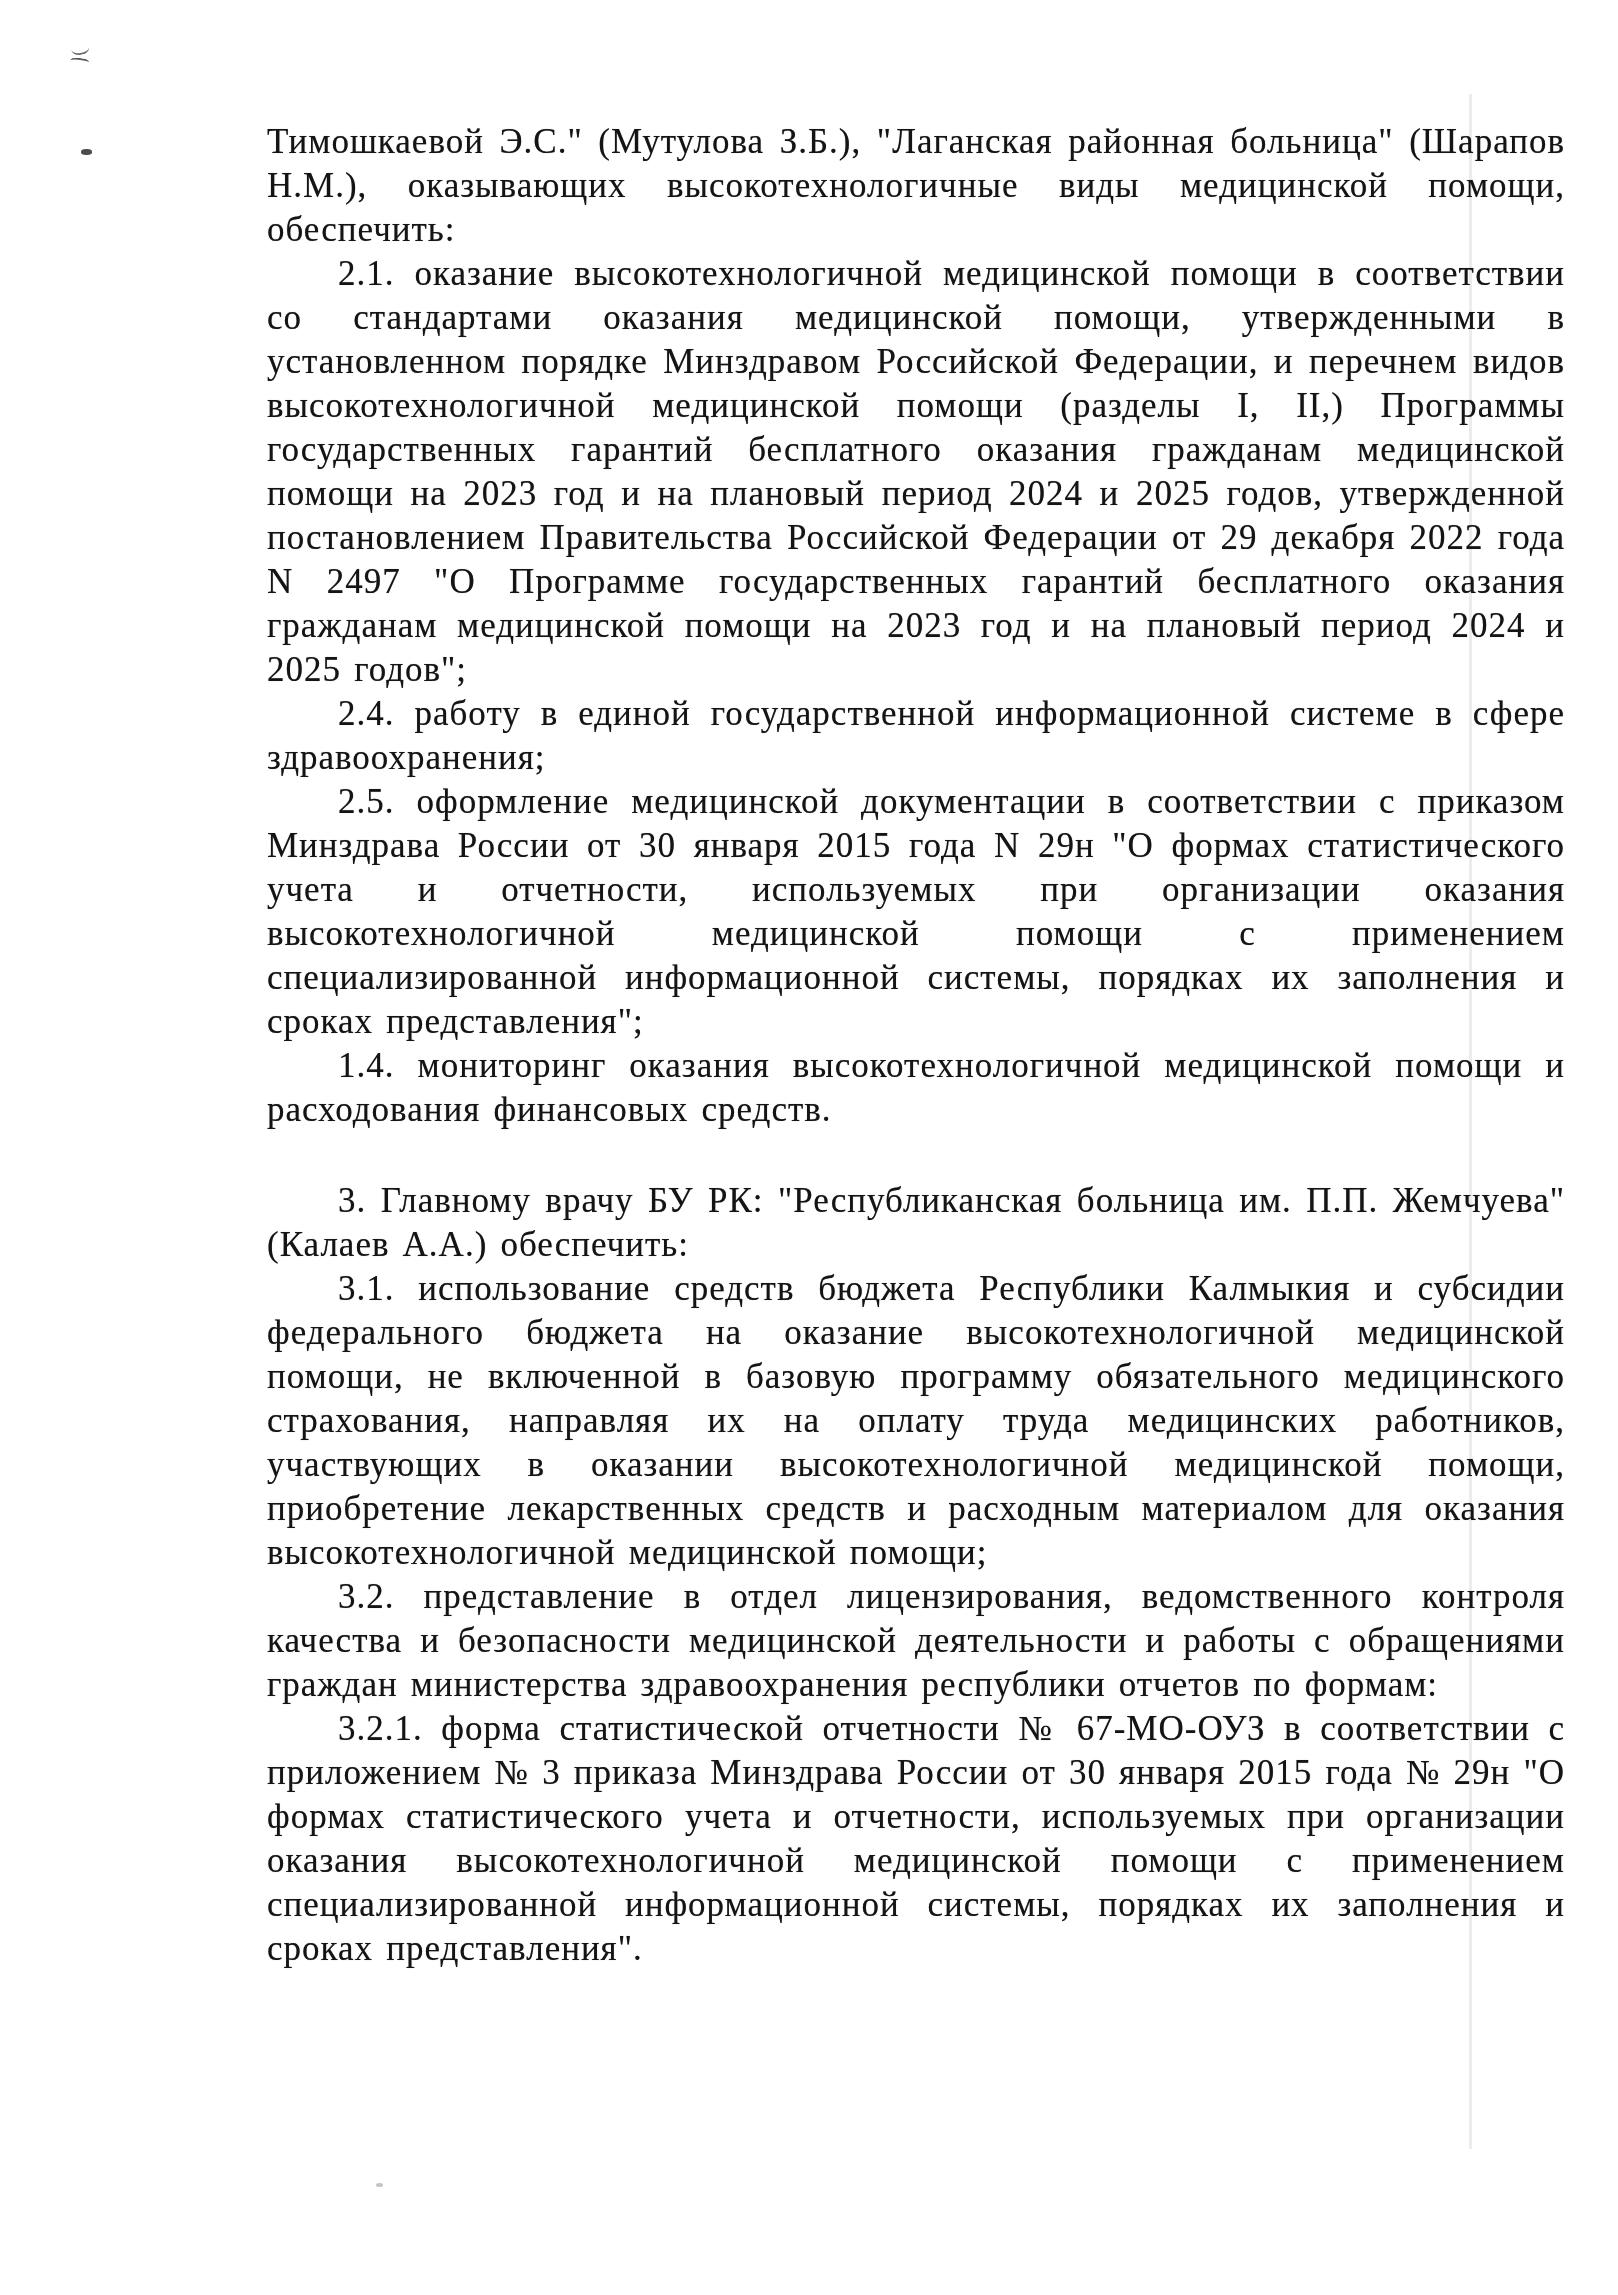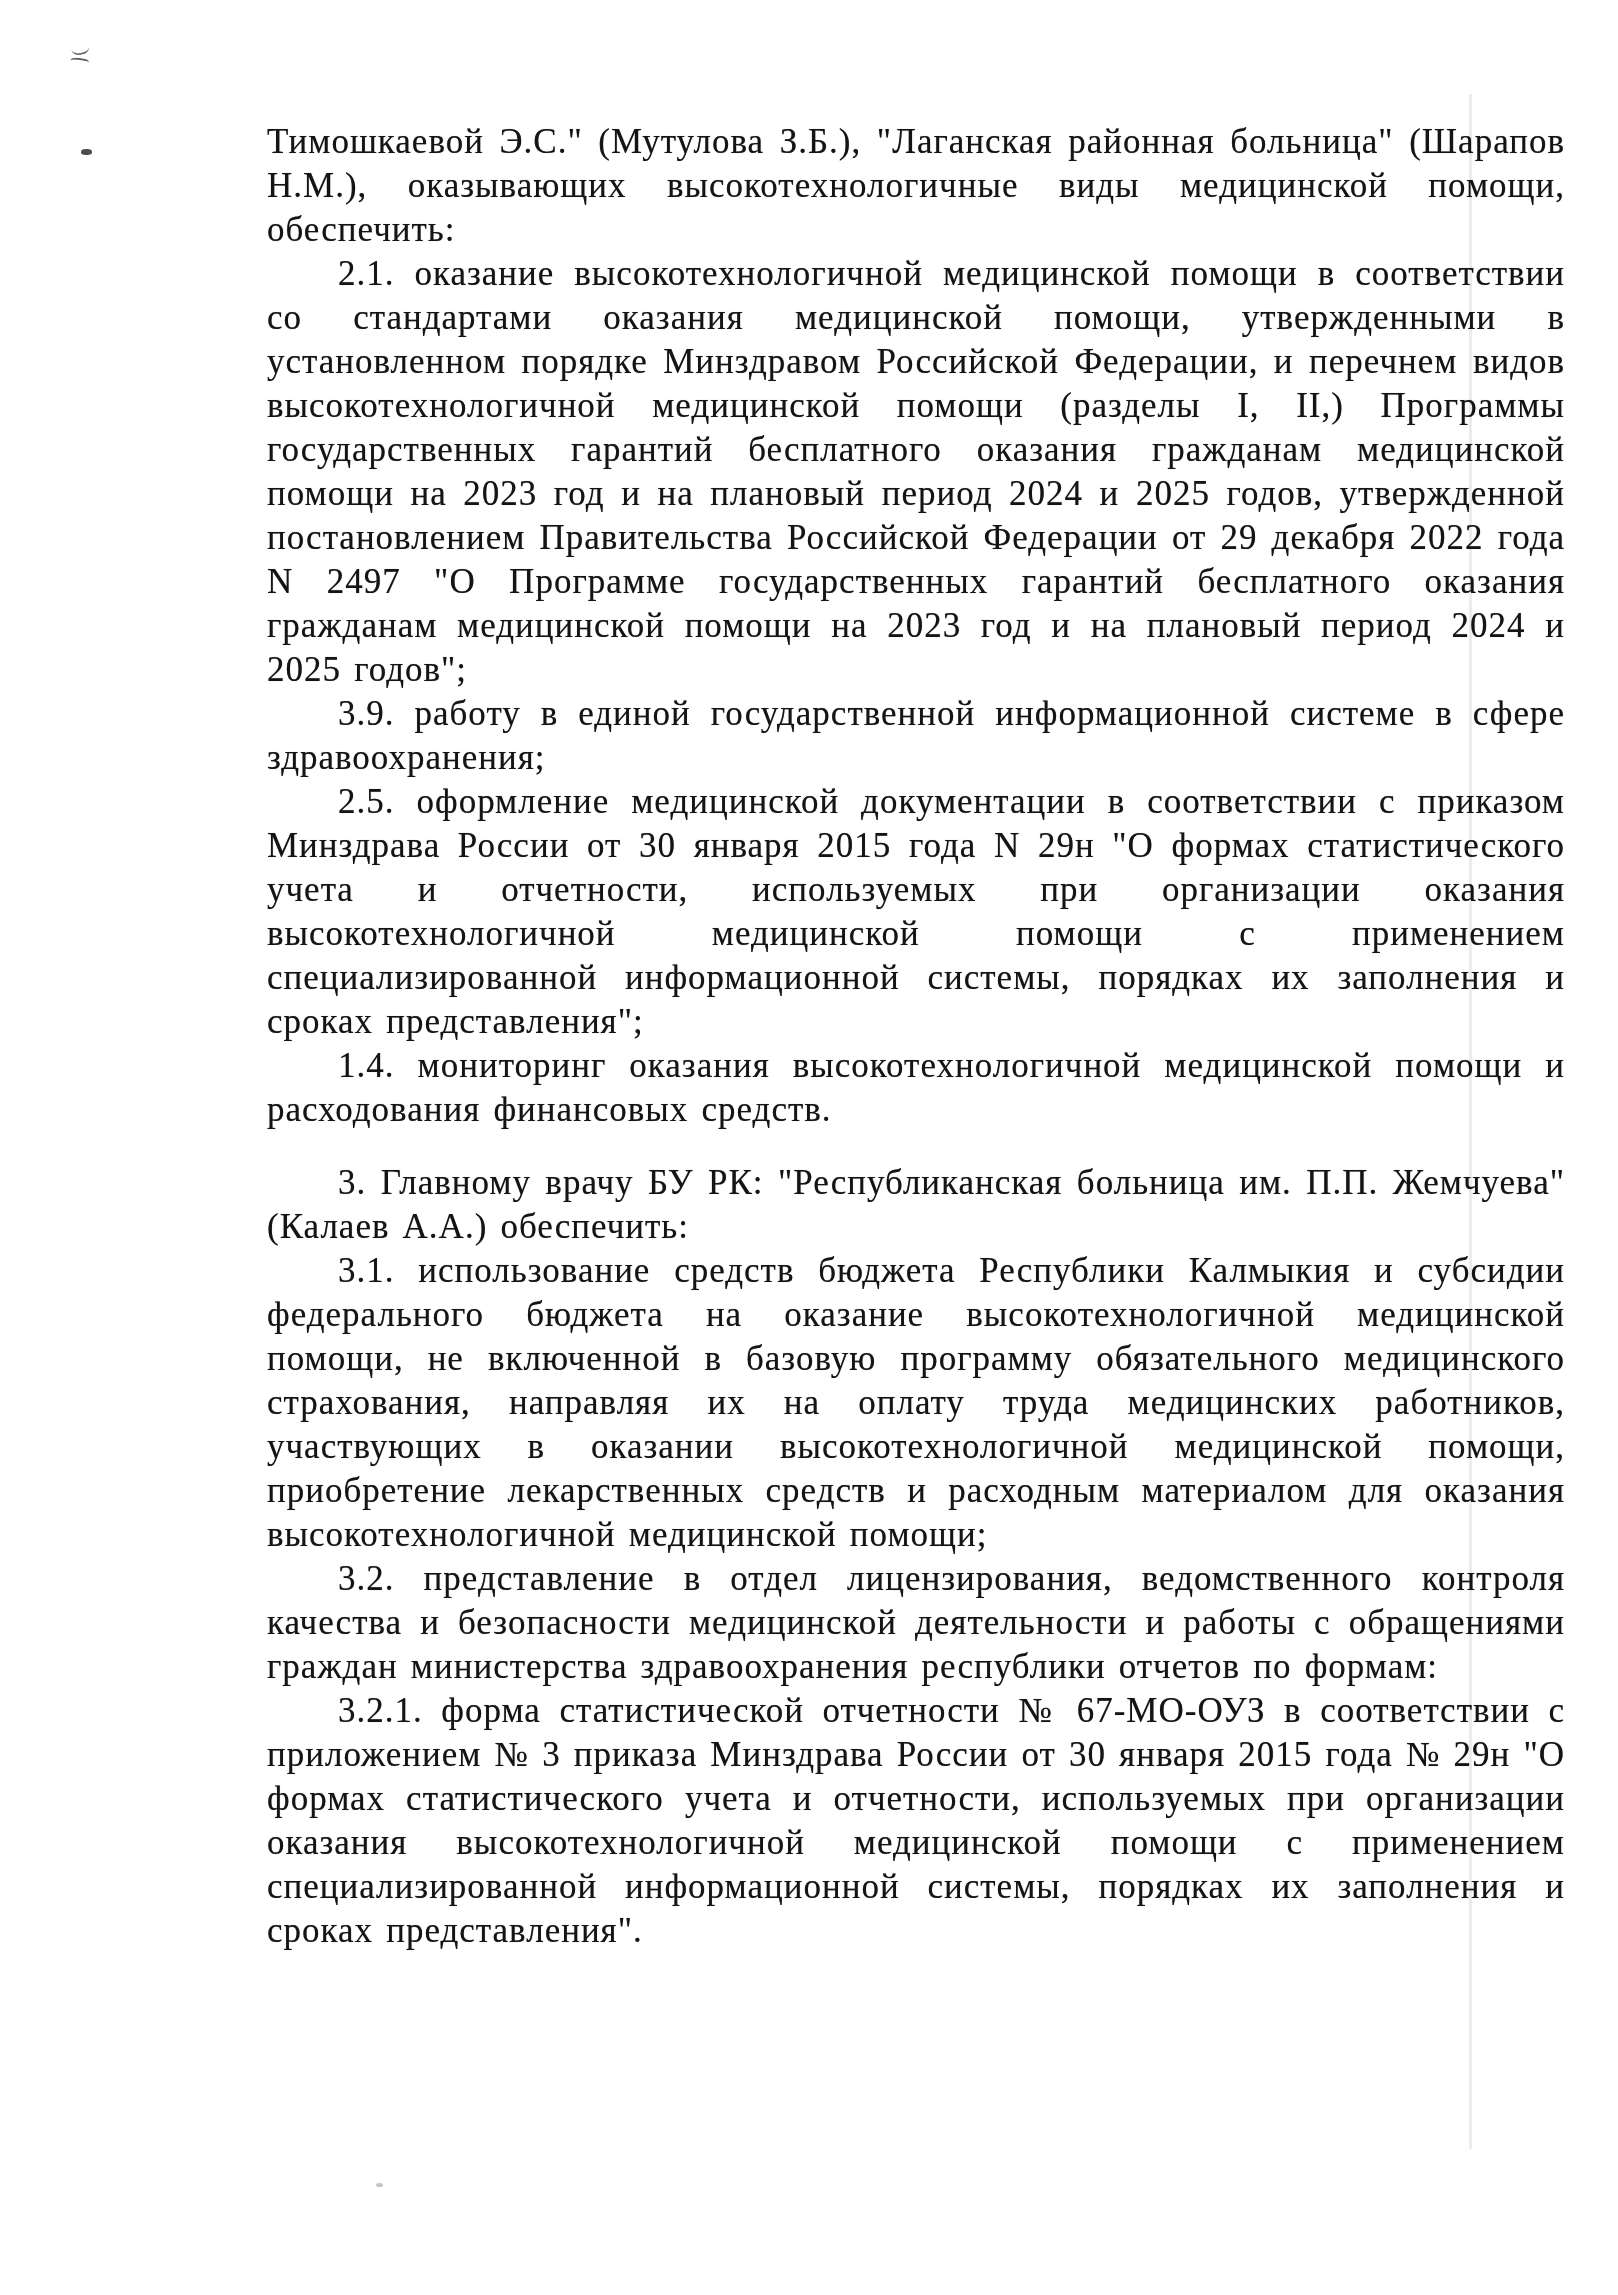--- a/index.html
+++ b/index.html
@@ -28,21 +28,21 @@
     font-size: 35px;
     line-height: 44px;
     letter-spacing: 1px;
     word-spacing: 3.4px;
     text-align: justify;
     text-indent: 71px;
     
     text-shadow: 0 0 0.7px rgba(20,20,20,0.55);
   }
   .para.no-indent { text-indent: 0; }
-  .para.section-gap { margin-top: 29px; }
+  .para.section-gap { margin-top: 47px; }
 
   
   .scan-edge-line {
     position: absolute;
     left: 1469px;
     top: 94px;
     width: 2.7px;
     height: 2055px;
     background: rgba(120,120,120,0.14);
   }
@@ -81,21 +81,21 @@
 
   <div class="speck speck-a"></div>
   <div class="speck speck-b"></div>
   <div class="speck speck-c"></div>
   <div class="speck speck-d"></div>
   <div class="scan-edge-line"></div>
 
   <div class="text-block">
     <p class="para no-indent">Тимошкаевой Э.С." (Мутулова З.Б.), "Лаганская районная больница" (Шарапов Н.М.), оказывающих  высокотехнологичные виды медицинской помощи, обеспечить:</p>
     <p class="para">2.1. оказание высокотехнологичной медицинской помощи в соответствии со стандартами оказания медицинской помощи, утвержденными в установленном порядке Минздравом Российской Федерации, и перечнем видов высокотехнологичной медицинской помощи (разделы I, II,) Программы государственных гарантий бесплатного оказания гражданам медицинской помощи  на 2023 год и на плановый период 2024 и 2025 годов, утвержденной постановлением Правительства Российской Федерации от 29 декабря 2022 года N 2497 "О Программе государственных гарантий бесплатного оказания гражданам медицинской помощи на 2023 год и на плановый период 2024 и 2025 годов";</p>
-    <p class="para">3.9. работу в единой государственной информационной системе в сфере  здравоохранения;</p>
+    <p class="para">2.4. работу в единой государственной информационной системе в сфере  здравоохранения;</p>
     <p class="para">2.5. оформление медицинской документации в соответствии с приказом Минздрава России от 30 января 2015 года N 29н "О формах статистического учета и отчетности, используемых при организации оказания высокотехнологичной медицинской помощи с применением специализированной информационной системы, порядках их заполнения и сроках представления";</p>
     <p class="para">1.4. мониторинг оказания высокотехнологичной медицинской помощи и расходования финансовых средств.</p>
     <p class="para section-gap">3. Главному врачу  БУ РК: "Республиканская больница им. П.П. Жемчуева" (Калаев А.А.) обеспечить:</p>
     <p class="para">3.1. использование средств  бюджета Республики Калмыкия и субсидии федерального бюджета на оказание высокотехнологичной медицинской помощи, не включенной в базовую программу обязательного медицинского страхования, направляя их на оплату труда медицинских работников, участвующих в оказании высокотехнологичной медицинской помощи, приобретение лекарственных средств и расходным материалом для оказания высокотехнологичной медицинской помощи;</p>
     <p class="para">3.2. представление в отдел  лицензирования, ведомственного контроля качества и безопасности медицинской деятельности и работы с обращениями граждан министерства здравоохранения республики отчетов по формам:</p>
     <p class="para">3.2.1. форма статистической отчетности № 67-МО-ОУЗ в соответствии с приложением № 3 приказа Минздрава России от 30 января 2015 года № 29н "О формах статистического учета и отчетности, используемых при организации оказания высокотехнологичной медицинской помощи с применением специализированной информационной системы, порядках их заполнения и сроках представления".</p>
   </div>
 
 </div>
 

